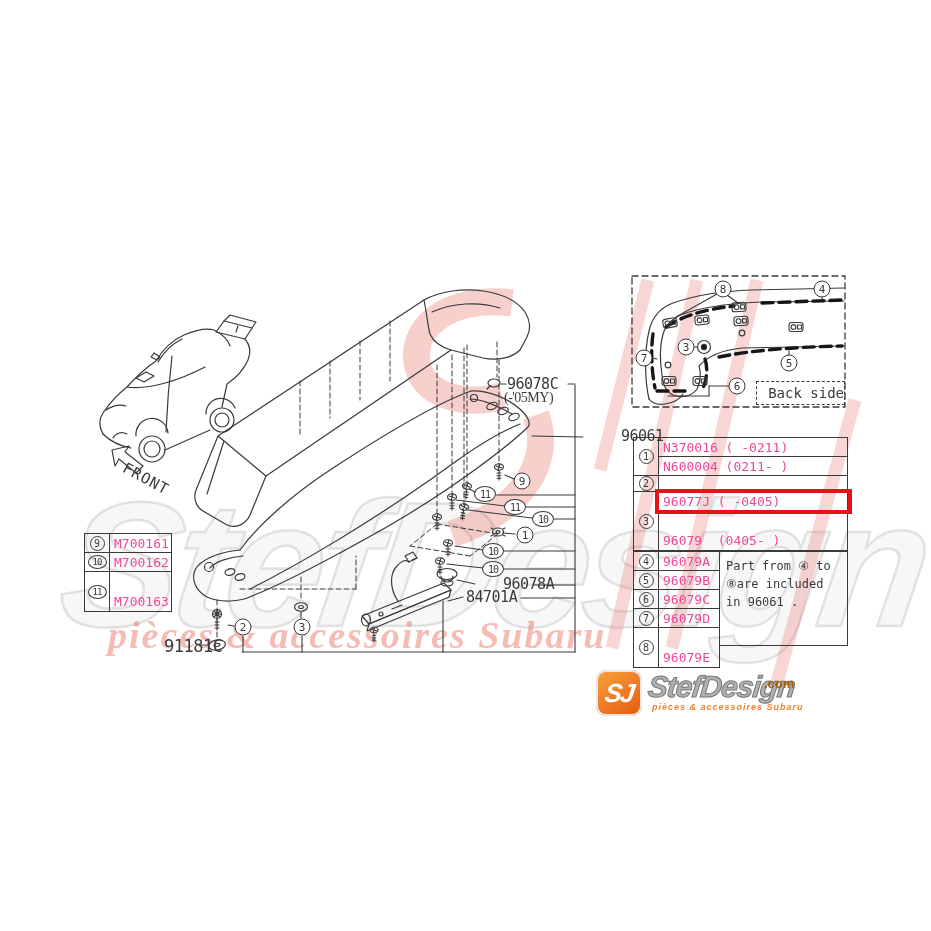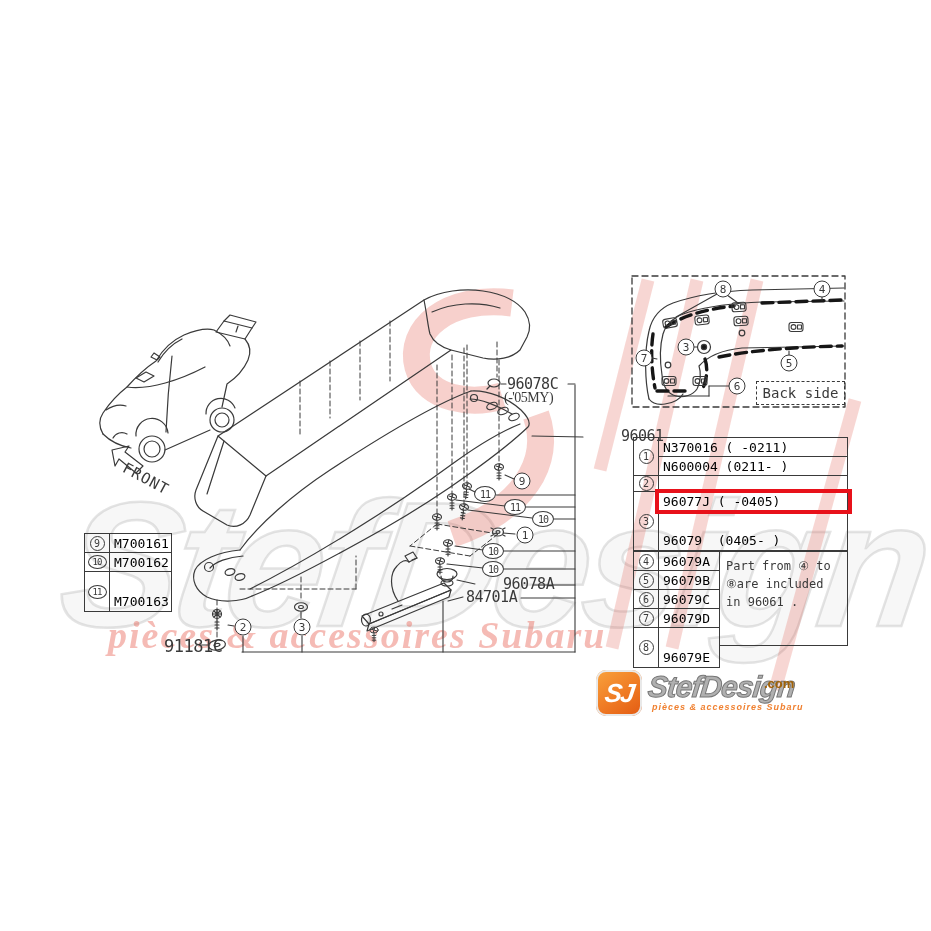--- a/index.html
+++ b/index.html
@@ -31,32 +31,32 @@
   .tbl{position:absolute;border:1px solid #3a3a3a;box-sizing:border-box;background:transparent;z-index:3;}
   #parts-groups-a{left:633px;top:437px;width:215px;}
   #parts-groups-b{left:633px;top:551px;width:87px;}
   #fastener-table{left:84px;top:533px;width:88px;}
   .pgroup{display:flex;}
   .gnum{width:25px;border-right:1px solid #3a3a3a;border-bottom:1px solid #3a3a3a;
         display:flex;align-items:center;justify-content:center;box-sizing:border-box;}
   .pgroup:last-child .gnum{border-bottom:none;}
   .gparts{flex:1;display:flex;flex-direction:column;}
   .prow{height:19px;box-sizing:border-box;border-bottom:1px solid #3a3a3a;display:flex;
-        align-items:center;padding-left:4px;font-size:13px;white-space:pre;color:#000000;}
+        align-items:center;padding-left:4px;font-size:13px;white-space:pre;color:#ec4899;}
   .pgroup:last-child .prow:last-child{border-bottom:none;margin-top:20px;}
   .tcircle{border:1px solid #3a3a3a;border-radius:50%;display:flex;align-items:center;
         justify-content:center;box-sizing:border-box;background:transparent;}
   .tcircle.oneb{width:15px;height:15px;font-size:10px;}
   .tcircle.two{width:19px;height:14px;font-size:9px;letter-spacing:-1px;}
   #note-box{position:absolute;left:719px;top:551px;width:129px;height:95px;
         border:1px solid #3a3a3a;box-sizing:border-box;z-index:3;
         padding:5px 3px 0 6px;font-size:12px;line-height:1.5;white-space:pre-line;color:#3a3a3a;}
   #backside-box{position:absolute;left:756px;top:381px;width:89px;height:24px;
         border:1.4px dashed #3a3a3a;box-sizing:border-box;z-index:3;
-        display:flex;align-items:center;justify-content:center;font-size:14px;letter-spacing:0px;}
+        display:flex;align-items:center;justify-content:flex-end;font-size:14px;letter-spacing:0px;}
   #highlight-box{position:absolute;left:655px;top:489px;width:197px;height:25px;
         border:4px solid #e8111a;box-sizing:border-box;z-index:4;background:transparent;}
   
   #logo{position:absolute;left:596px;top:668px;width:230px;height:58px;z-index:5;}
   #logo-icon{position:absolute;left:0;top:2px;width:46px;height:46px;border-radius:10px;
         background:linear-gradient(145deg,#f9a33d 0%,#ef7a24 55%,#e25a12 100%);
         box-shadow:0 0 0 2px #e9e9e9 inset;display:flex;align-items:center;justify-content:center;}
   #logo-icon span{font-family:"Liberation Sans",sans-serif;font-style:italic;font-weight:900;
         font-size:26px;color:#fff;transform:skewX(-8deg);letter-spacing:-2px;}
   #logo-word{position:absolute;left:52px;top:2px;font-family:"Liberation Sans",sans-serif;

